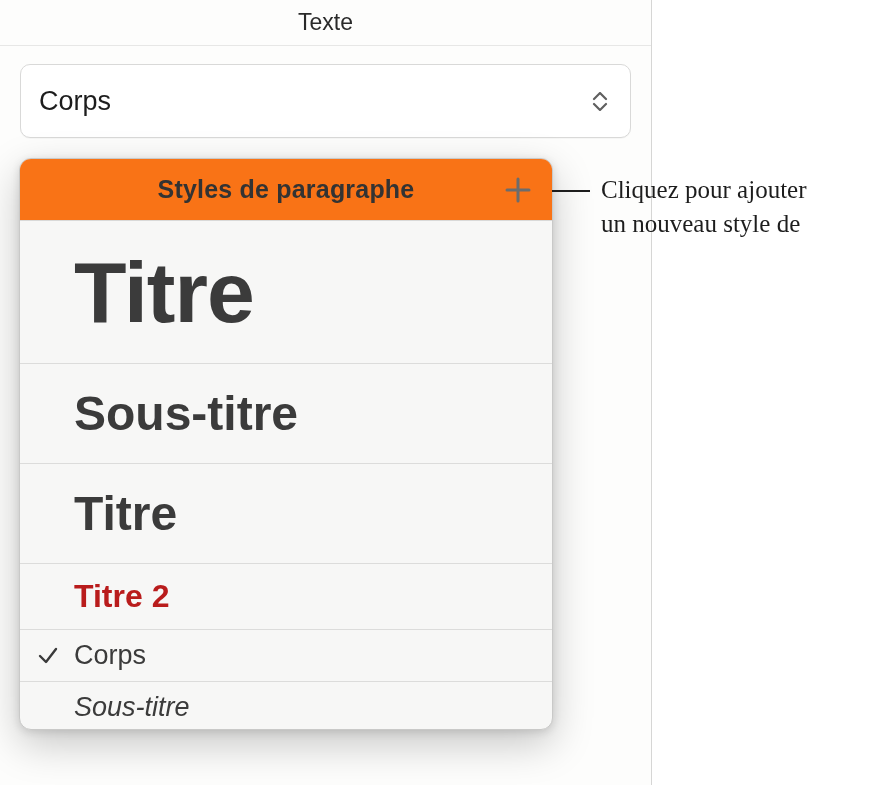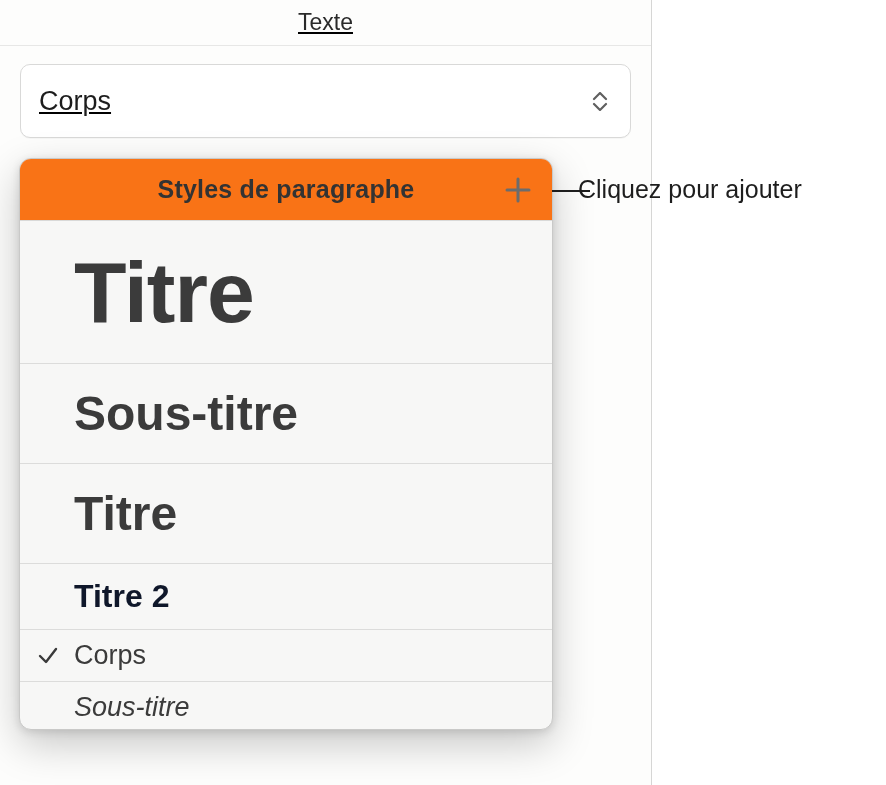--- a/index.html
+++ b/index.html
@@ -13,21 +13,20 @@
     }
 
     .panel {
       position: absolute;
       left: 0;
       top: 0;
       width: 652px;
       height: 785px;
       background: #fdfdfc;
       border-right: 1px solid #d6d6d5;
-      text-decoration: underline;
     }
 
     .panel-header {
       height: 46px;
       display: flex;
       align-items: center;
       justify-content: center;
       border-bottom: 1px solid #e7e7e6;
     }
 
@@ -186,21 +185,21 @@
       font-size: 48px;
       font-weight: 600;
       color: #3b3b3b;
       padding-top: 22px;
       padding-bottom: 22px;
     }
 
     .titre2 {
       font-size: 32px;
       font-weight: 700;
-      color: #0f172a;
+      color: #b91c1c;
       padding-top: 14px;
       padding-bottom: 14px;
     }
 
     .corps {
       font-size: 27px;
       font-weight: 400;
       color: #3b3b3b;
       padding-top: 10px;
       padding-bottom: 10px;
@@ -211,26 +210,27 @@
       font-style: italic;
       font-weight: 400;
       color: #3b3b3b;
       padding-top: 10px;
       padding-bottom: 6px;
     }
 
     
     .callout {
       position: absolute;
-      left: 578px;
+      left: 601px;
       top: 173px;
       font-size: 25px;
       color: #1d1d1d;
       line-height: 1.35;
       font-weight: 400;
+      font-family: Liberation Serif, serif;
     }
 
     .callout-line {
       position: absolute;
       left: 546px;
       top: 190px;
       width: 44px;
       height: 2px;
       background: #1d1d1d;
     }
@@ -307,13 +307,14 @@
 
     </ul>
   </div>
 
 </div>
 
 <div class="callout-line"></div>
 
 <div class="callout">
   <div>Cliquez pour ajouter</div>
+  <div>un nouveau style de</div>
 </div>
 
 </body></html>

